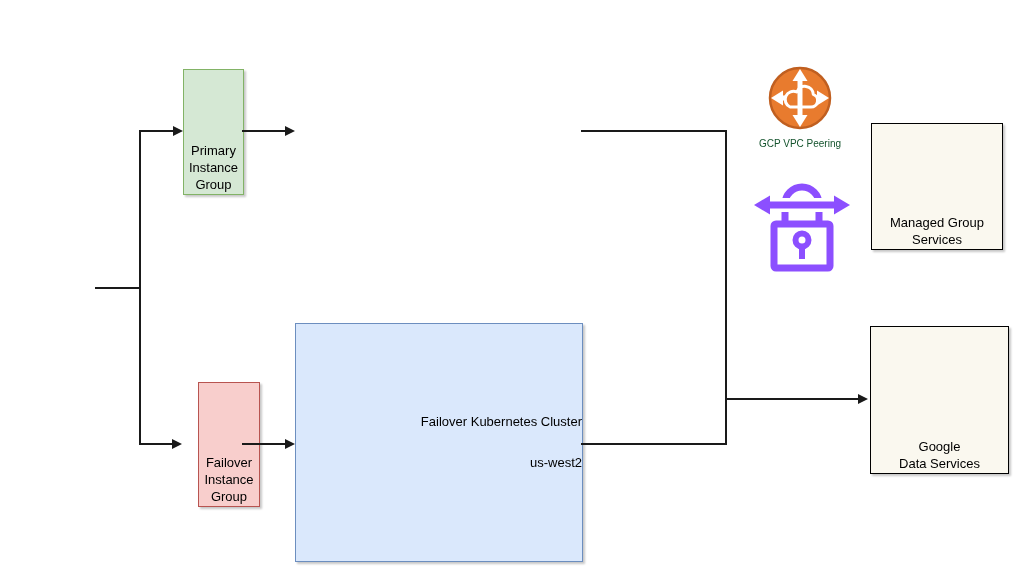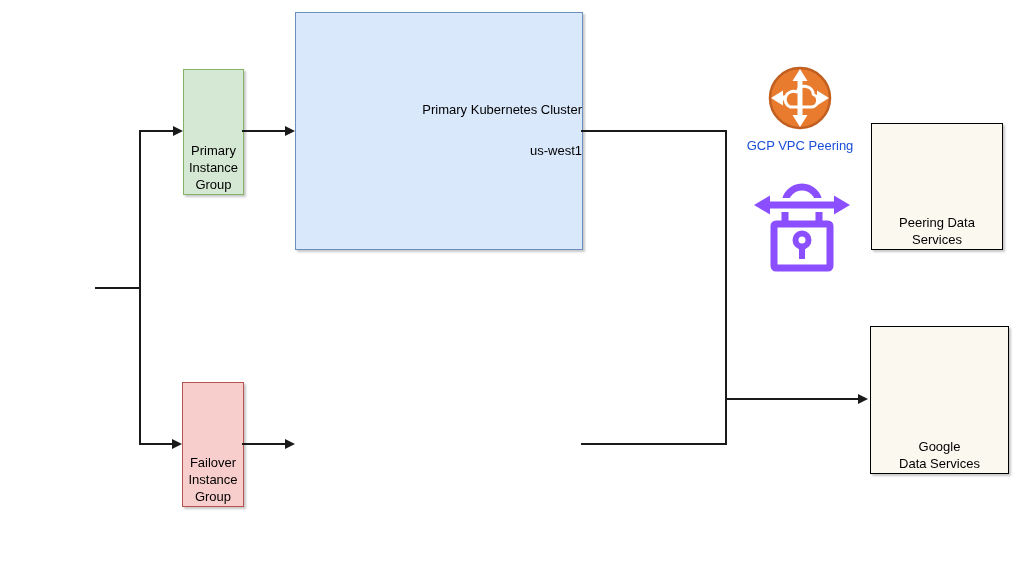--- a/index.html
+++ b/index.html
@@ -9,60 +9,60 @@
     overflow:hidden;
   }
   .stage{position:absolute;inset:0;}
   .node{
     position:absolute;display:flex;align-items:flex-end;justify-content:center;
     text-align:center;font-size:13px;line-height:1.3;
     box-shadow:2px 2px 2px rgba(0,0,0,0.22);
   }
   .label-multiline{white-space:pre-line;}
   .green-box{background:#d5e8d4;border:1px solid #82b366;}
-  .red-box{background:#f8cecc;border:1px solid #b85450;}
+  .red-box{background:#f8cecc;border:1px solid #b85450;margin-left:16px;}
   .blue-box{background:#dae8fc;border:1px solid #6c8ebf;flex-direction:column;gap:24px;}
   .cream-box{background:#faf8ef;border:1px solid #000000;}
   .hline{position:absolute;height:2px;background:#1a1a1a;}
   .vline{position:absolute;width:2px;background:#1a1a1a;}
   .arrow-right{
     position:absolute;width:0;height:0;
     border-top:5px solid transparent;border-bottom:5px solid transparent;
     border-left:10px solid #1a1a1a;
   }
   .icon-group{position:absolute;display:flex;flex-direction:column;align-items:center;}
   .gclb-group{left:13px;top:246px;width:92px;}
   .gclb-label{font-size:13px;font-weight:bold;color:#9e9e9e;margin-top:1px;white-space:nowrap;}
   .vpc-group{left:738px;top:66px;width:124px;}
-  .vpc-label{font-size:13px;color:#1d4ed8;margin-top:8px;white-space:nowrap;}
+  .vpc-label{font-size:10px;color:#14532d;margin-top:8px;white-space:nowrap;}
   .lock-group{left:752px;top:173px;width:100px;}
 </style>
 </head>
 <body>
 
 <div class="stage">
 
 
   <div class="node green-box" style="left:183px;top:69px;width:59px;height:124px;">
     <span class="label-multiline">Primary
 Instance
 Group</span>
   </div>
 
   <div class="node red-box" style="left:182px;top:382px;width:60px;height:123px;">
     <span class="label-multiline">Failover
 Instance
 Group</span>
   </div>
 
-  <div class="node blue-box" style="left:295px;top:12px;width:286px;height:236px;">
-    <span>Primary Kubernetes Cluster</span>
-    <span>us-west1</span>
+
+  <div class="node blue-box" style="left:295px;top:323px;width:286px;height:237px;">
+    <span>Failover Kubernetes Cluster</span>
+    <span>us-west2</span>
   </div>
-
 
   <div class="icon-group vpc-group">
     <svg width="64" height="64" viewBox="0 0 64 64">
       <circle cx="32" cy="32" r="30" fill="#e87b2e" stroke="#c05f20" stroke-width="2.5"></circle>
 
       <line x1="12" y1="32" x2="52" y2="32" stroke="#ffffff" stroke-width="5"></line>
       <polygon points="3,32 15,24.5 15,39.5" fill="#ffffff"></polygon>
       <polygon points="61,32 49,24.5 49,39.5" fill="#ffffff"></polygon>
 
       <path d="M22,41 h21 a6.5,6.5 0 0 0 2.3-12.6 a8.5,8.5 0 0 0-16.5-2.4 a7.6,7.6 0 0 0-6.8,15 Z" fill="#e87b2e" stroke="#ffffff" stroke-width="3" stroke-linejoin="round"></path>
@@ -88,21 +88,21 @@
       <polygon points="98,32 82,22.5 82,41.5" fill="#8c4fff"></polygon>
 
       <rect x="22" y="51" width="56" height="44" fill="none" stroke="#8c4fff" stroke-width="7" rx="2"></rect>
 
       <circle cx="50" cy="67" r="6.5" fill="none" stroke="#8c4fff" stroke-width="6"></circle>
       <line x1="50" y1="73" x2="50" y2="86" stroke="#8c4fff" stroke-width="6"></line>
     </svg>
   </div>
 
   <div class="node cream-box" style="left:871px;top:123px;width:130px;height:125px;">
-    <span class="label-multiline">Peering Data
+    <span class="label-multiline">Managed Group
 Services</span>
   </div>
 
   <div class="node cream-box" style="left:870px;top:326px;width:137px;height:146px;">
     <span class="label-multiline">Google
 Data Services</span>
   </div>
 
   <div class="hline" style="left:95px;top:287px;width:45px;"></div>
   <div class="vline" style="left:139px;top:130px;height:315px;"></div>

